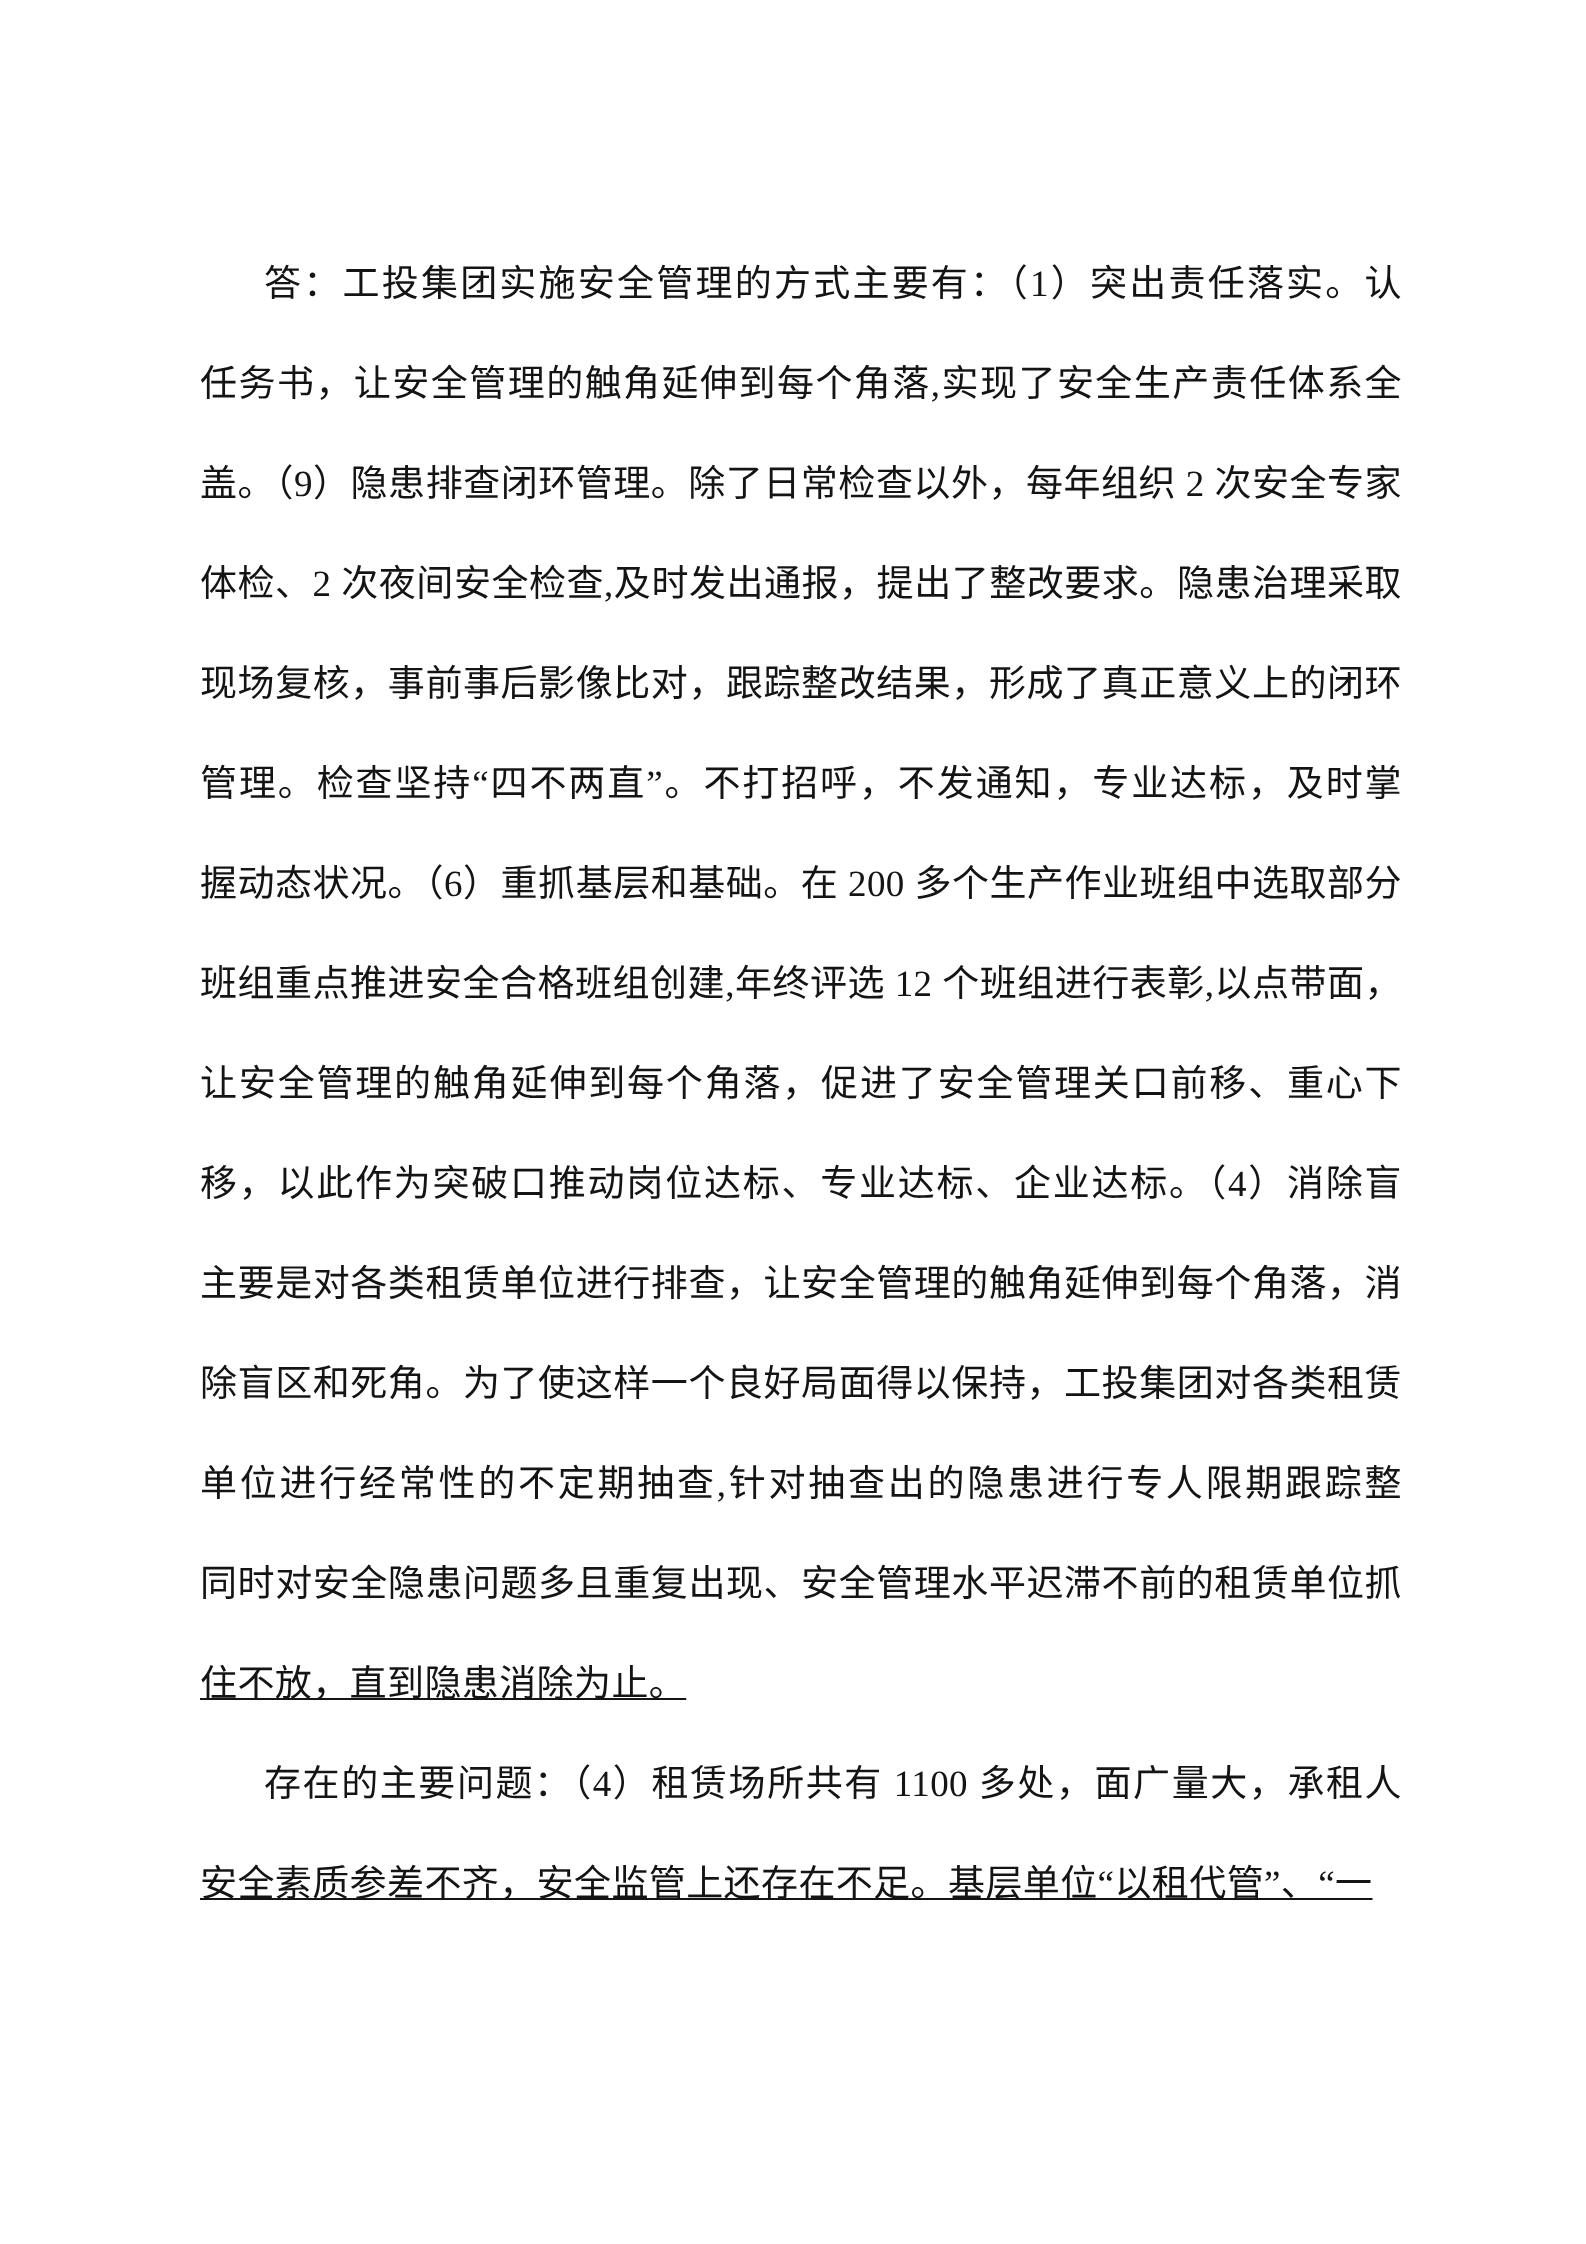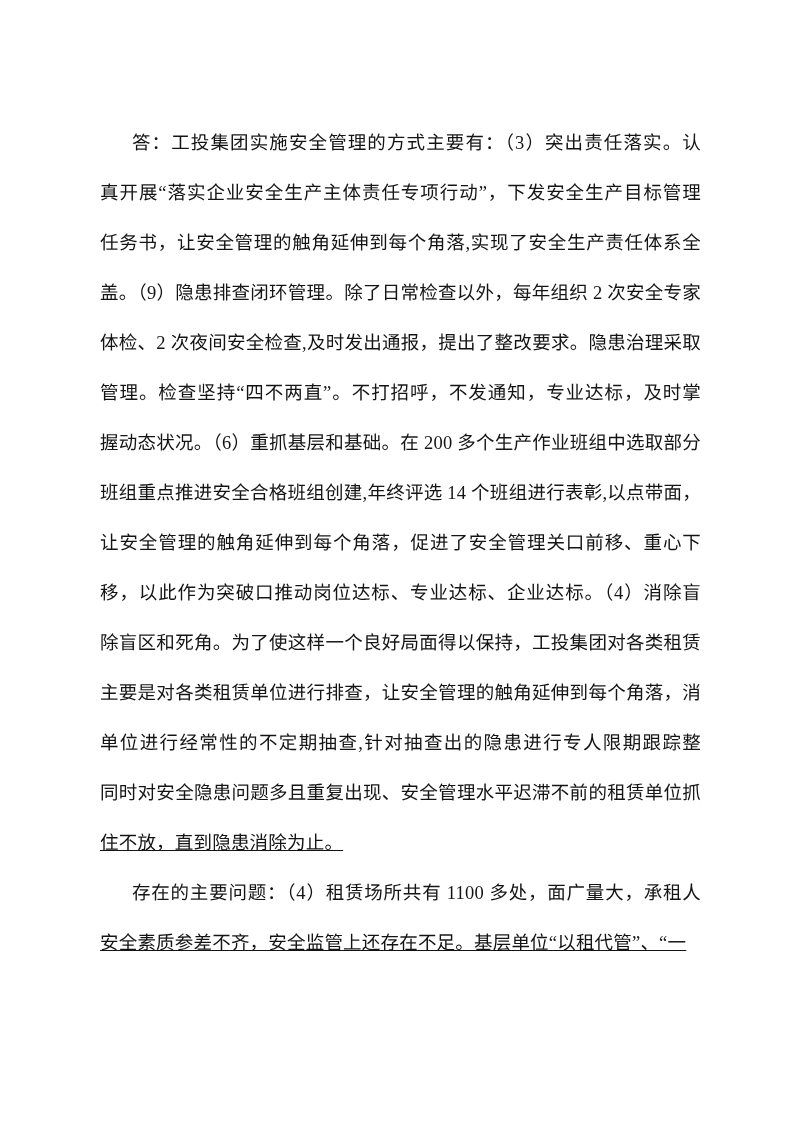--- a/index.html
+++ b/index.html
@@ -34,32 +34,32 @@
   }
   .line.first { padding-left: 32px; }
   .line.last  { text-align-last: left; text-decoration: underline; }
 </style>
 </head>
 <body>
 
 <div class="page">
   <div class="doc-body">
       <div class="paragraph">
-        <div class="line first">答：工投集团实施安全管理的方式主要有：（3）突出责任落实。认</div>
-        <div class="line">真开展“落实企业安全生产主体责任专项行动”，下发安全生产目标管理</div>
+        <div class="line first">答：工投集团实施安全管理的方式主要有：（1）突出责任落实。认</div>
         <div class="line">任务书，让安全管理的触角延伸到每个角落,实现了安全生产责任体系全覆</div>
         <div class="line">盖。（9）隐患排查闭环管理。除了日常检查以外，每年组织 2 次安全专家</div>
         <div class="line">体检、2 次夜间安全检查,及时发出通报，提出了整改要求。隐患治理采取</div>
+        <div class="line">现场复核，事前事后影像比对，跟踪整改结果，形成了真正意义上的闭环</div>
         <div class="line">管理。检查坚持“四不两直”。不打招呼，不发通知，专业达标，及时掌</div>
         <div class="line">握动态状况。（6）重抓基层和基础。在 200 多个生产作业班组中选取部分</div>
-        <div class="line">班组重点推进安全合格班组创建,年终评选 14 个班组进行表彰,以点带面，</div>
+        <div class="line">班组重点推进安全合格班组创建,年终评选 12 个班组进行表彰,以点带面，</div>
         <div class="line">让安全管理的触角延伸到每个角落，促进了安全管理关口前移、重心下</div>
         <div class="line">移，以此作为突破口推动岗位达标、专业达标、企业达标。（4）消除盲区。</div>
+        <div class="line">主要是对各类租赁单位进行排查，让安全管理的触角延伸到每个角落，消</div>
         <div class="line">除盲区和死角。为了使这样一个良好局面得以保持，工投集团对各类租赁</div>
-        <div class="line">主要是对各类租赁单位进行排查，让安全管理的触角延伸到每个角落，消</div>
         <div class="line">单位进行经常性的不定期抽查,针对抽查出的隐患进行专人限期跟踪整改，</div>
         <div class="line">同时对安全隐患问题多且重复出现、安全管理水平迟滞不前的租赁单位抓</div>
         <div class="line last">住不放，直到隐患消除为止。</div>
       </div>
       <div class="paragraph">
         <div class="line first">存在的主要问题：（4）租赁场所共有 1100 多处，面广量大，承租人</div>
         <div class="line last">安全素质参差不齐，安全监管上还存在不足。基层单位“以租代管”、“一</div>
       </div>
     </div>
 </div>

